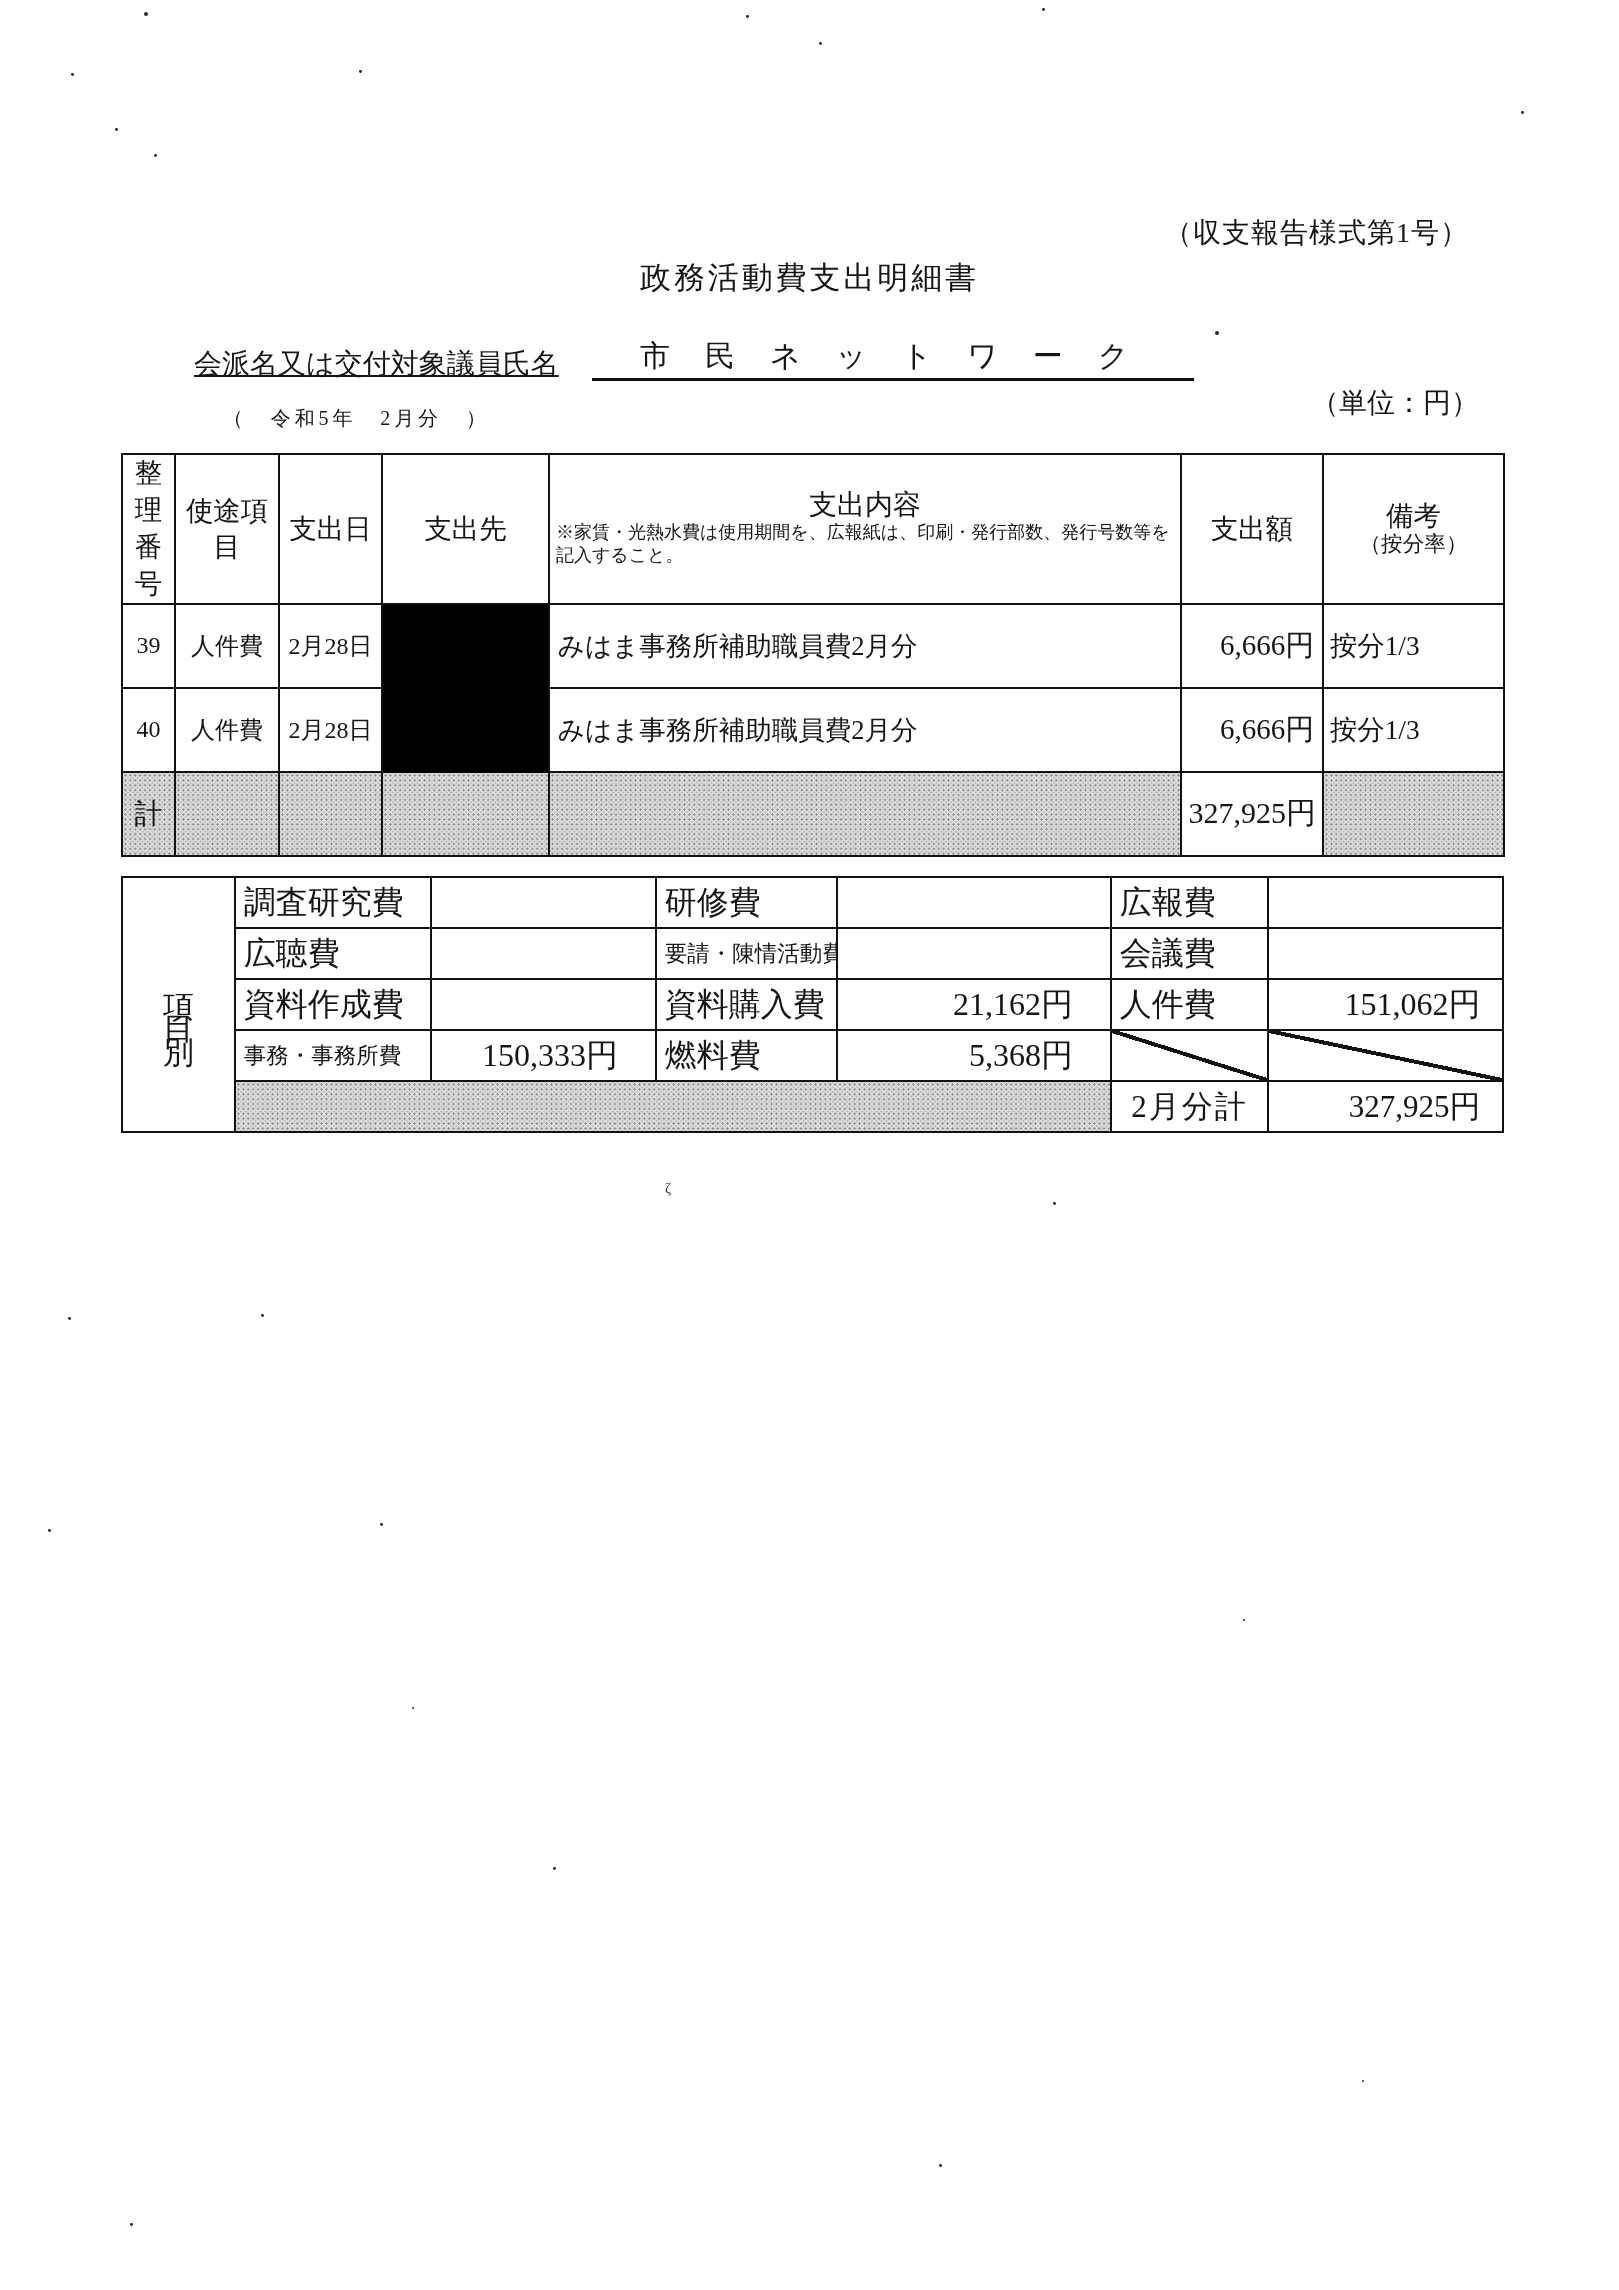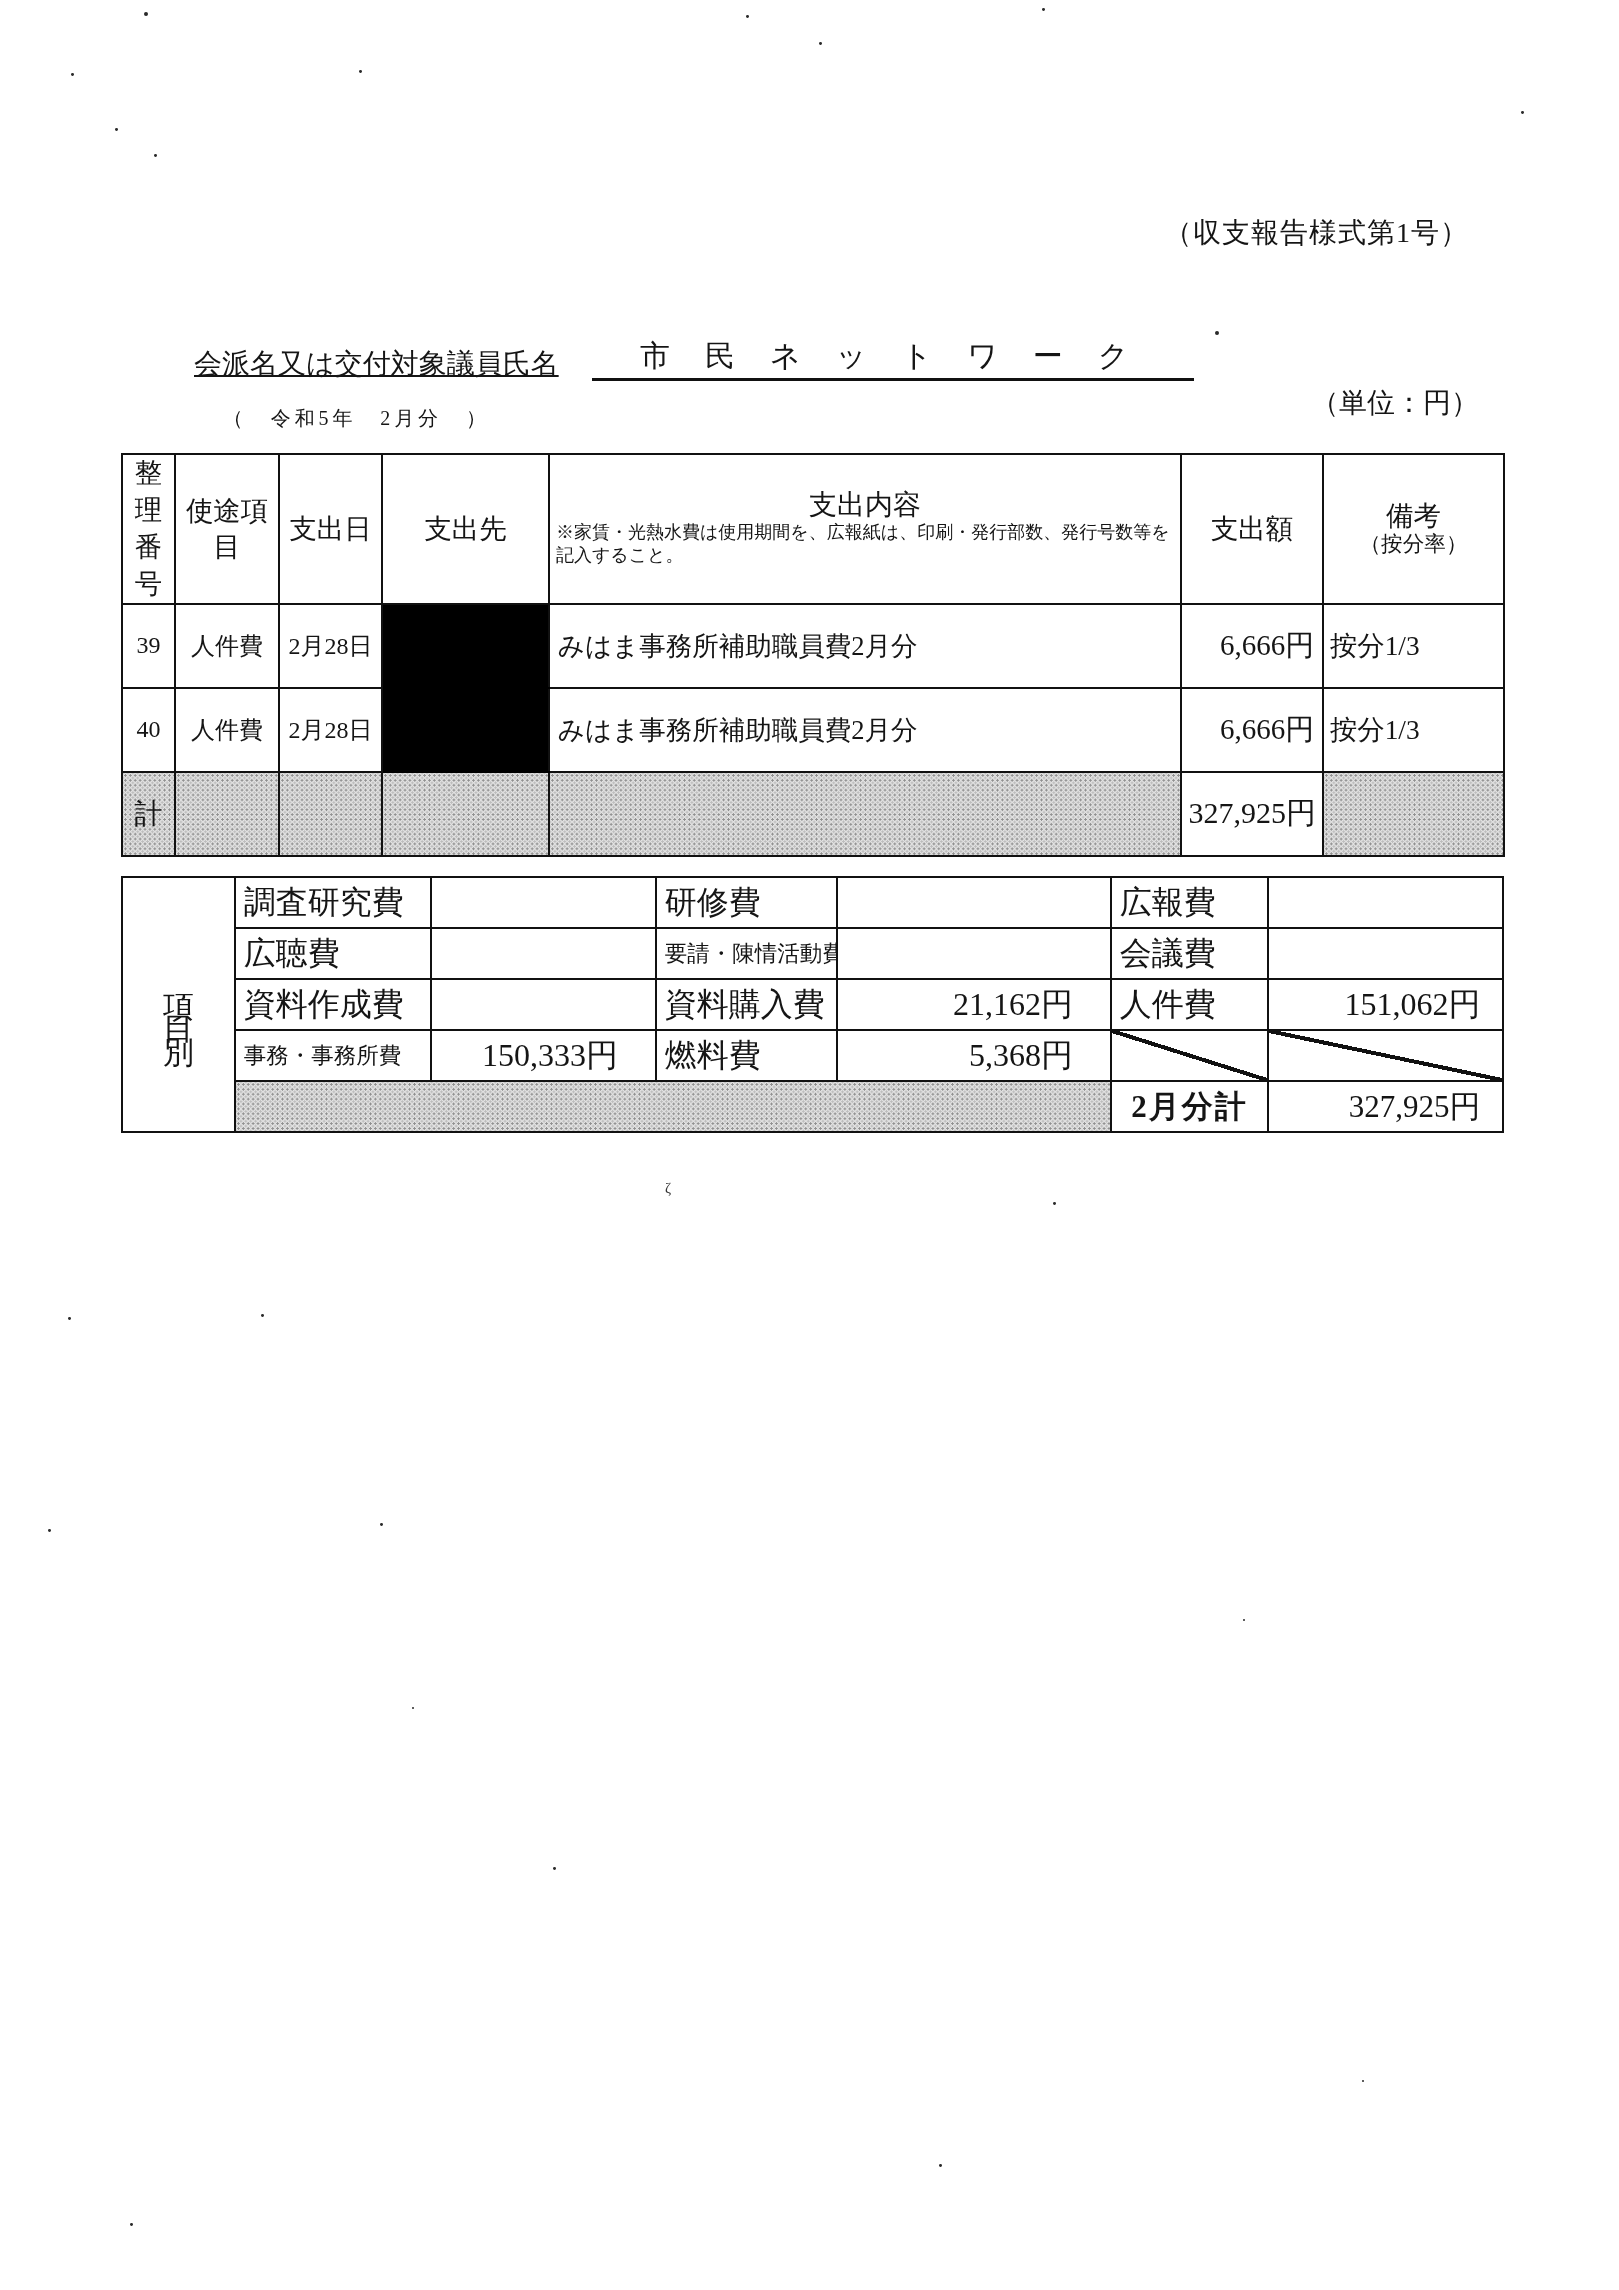--- a/index.html
+++ b/index.html
@@ -53,21 +53,21 @@
   .category-table tr{height:51px;}
   td.side{text-align:center;background:#fff;}
   .vert{writing-mode:vertical-rl;text-orientation:upright;font-size:31px;letter-spacing:21.6px;margin:0 auto;display:inline-block;line-height:1;}
   td.cat-label{text-align:left;font-size:32px;padding-left:7.8px;white-space:nowrap;}
   td.cat-label.small{font-size:22.5px;letter-spacing:0;}
   td.cat-value{text-align:right;font-size:32px;padding-right:37px;white-space:nowrap;}
   td.cat-value.tight{padding-right:21.6px;}
   td.diag{
     background-image:linear-gradient(to right top,rgba(0,0,0,0) calc(50% - 2px),#111 calc(50% - 2px),#111 calc(50% + 2px),rgba(0,0,0,0) calc(50% + 2px));
   }
-  td.sum-label{text-align:center;font-size:31px;letter-spacing:2px;font-weight:bold;}
+  td.sum-label{text-align:center;font-size:31px;letter-spacing:2px;}
   td.sum-value{text-align:right;font-size:31px;padding-right:21.6px;}
   
   .speck{position:absolute;background:#2a2a2a;border-radius:50%;}
   .mark{position:absolute;color:#333;font-size:14.7px;}
 </style>
 </head>
 <body>
 
 <div class="page">
 
@@ -93,20 +93,21 @@
     <div class="speck" style="left:553px;top:1867px;width:2.9px;height:2.9px;"></div>
     <div class="speck" style="left:1243px;top:1619px;width:2px;height:2px;"></div>
     <div class="speck" style="left:939px;top:2164px;width:2.9px;height:2.9px;"></div>
     <div class="speck" style="left:130px;top:2223px;width:2.9px;height:2.9px;"></div>
     <div class="speck" style="left:1362px;top:2080px;width:2px;height:2px;"></div>
     <div class="speck" style="left:412px;top:1707px;width:2px;height:2px;"></div>
     <div class="mark" style="left:665px;top:1180px;">ζ</div>
   </div>
 
   <div class="form-label">（収支報告様式第1号）</div>
+  <div class="doc-title">政務活動費支出明細書</div>
   <div class="recipient-label">会派名又は交付対象議員氏名</div>
   <div class="recipient-name">市民ネットワーク</div>
   <div class="period">（　令和5年　2月分　）</div>
   <div class="unit-note">（単位：円）</div>
 
   <table class="expense-table">
     <colgroup>
       <col style="width:53px">
         <col style="width:104px">
         <col style="width:103px">

